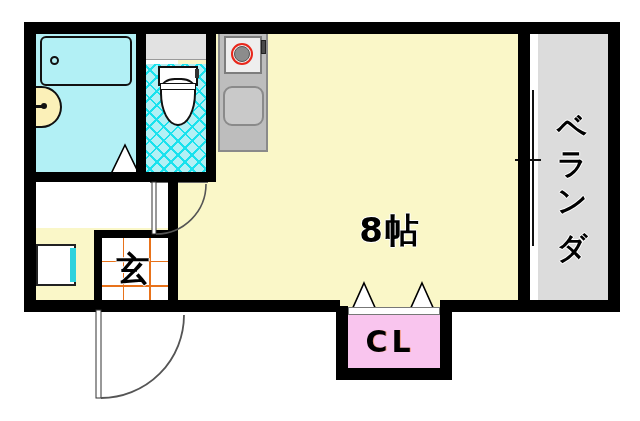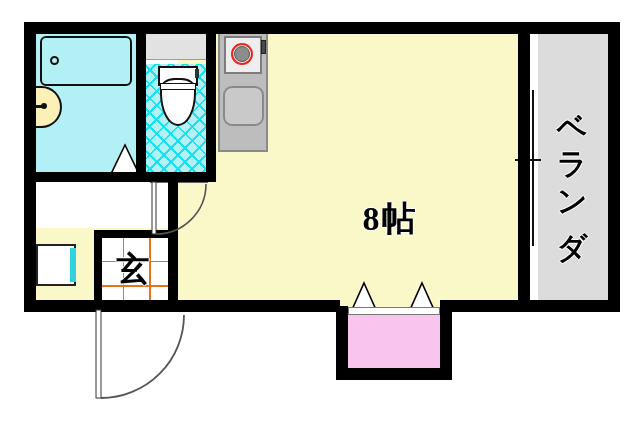--- a/index.html
+++ b/index.html
@@ -36,21 +36,21 @@
     text-shadow:
        1px 0 0 #ffffff, -1px 0 0 #ffffff,
        0 1px 0 #ffffff, 0 -1px 0 #ffffff;
   }
   #room-label {
     left: 330px; top: 130px;
     width: 120px;
     font-size: 34px;
     letter-spacing: 2px;
   }
-  #room-label .l2 { display:block; margin-top: 0; font-family: Liberation Serif, serif; }
+  #room-label .l2 { display:block; margin-top: 12px; }
 
   #veranda-label {
     left: 548px; top: 92px;
     width: 40px;
     font-size: 30px;
     writing-mode: vertical-rl;
     text-orientation: upright;
     letter-spacing: 5px;
   }
 
@@ -300,16 +300,17 @@
     <rect x="0" y="0" width="4" height="52" fill="#ffffff" stroke="#333" stroke-width="1"></rect>
     <path d="M 4 52 A 50 50 0 0 0 54 2" fill="none" stroke="#555" stroke-width="1.6"></path>
   </svg>
 
   <div class="abs label" id="room-label">
     <span class="l2">8帖</span>
   </div>
 
   <div class="abs label" id="veranda-label">ベランダ</div>
 
+  <div class="abs label" id="cl-label">CL</div>
 
   <div class="abs label" id="genkan-label">玄</div>
 
 </div>
 
 </body></html>

